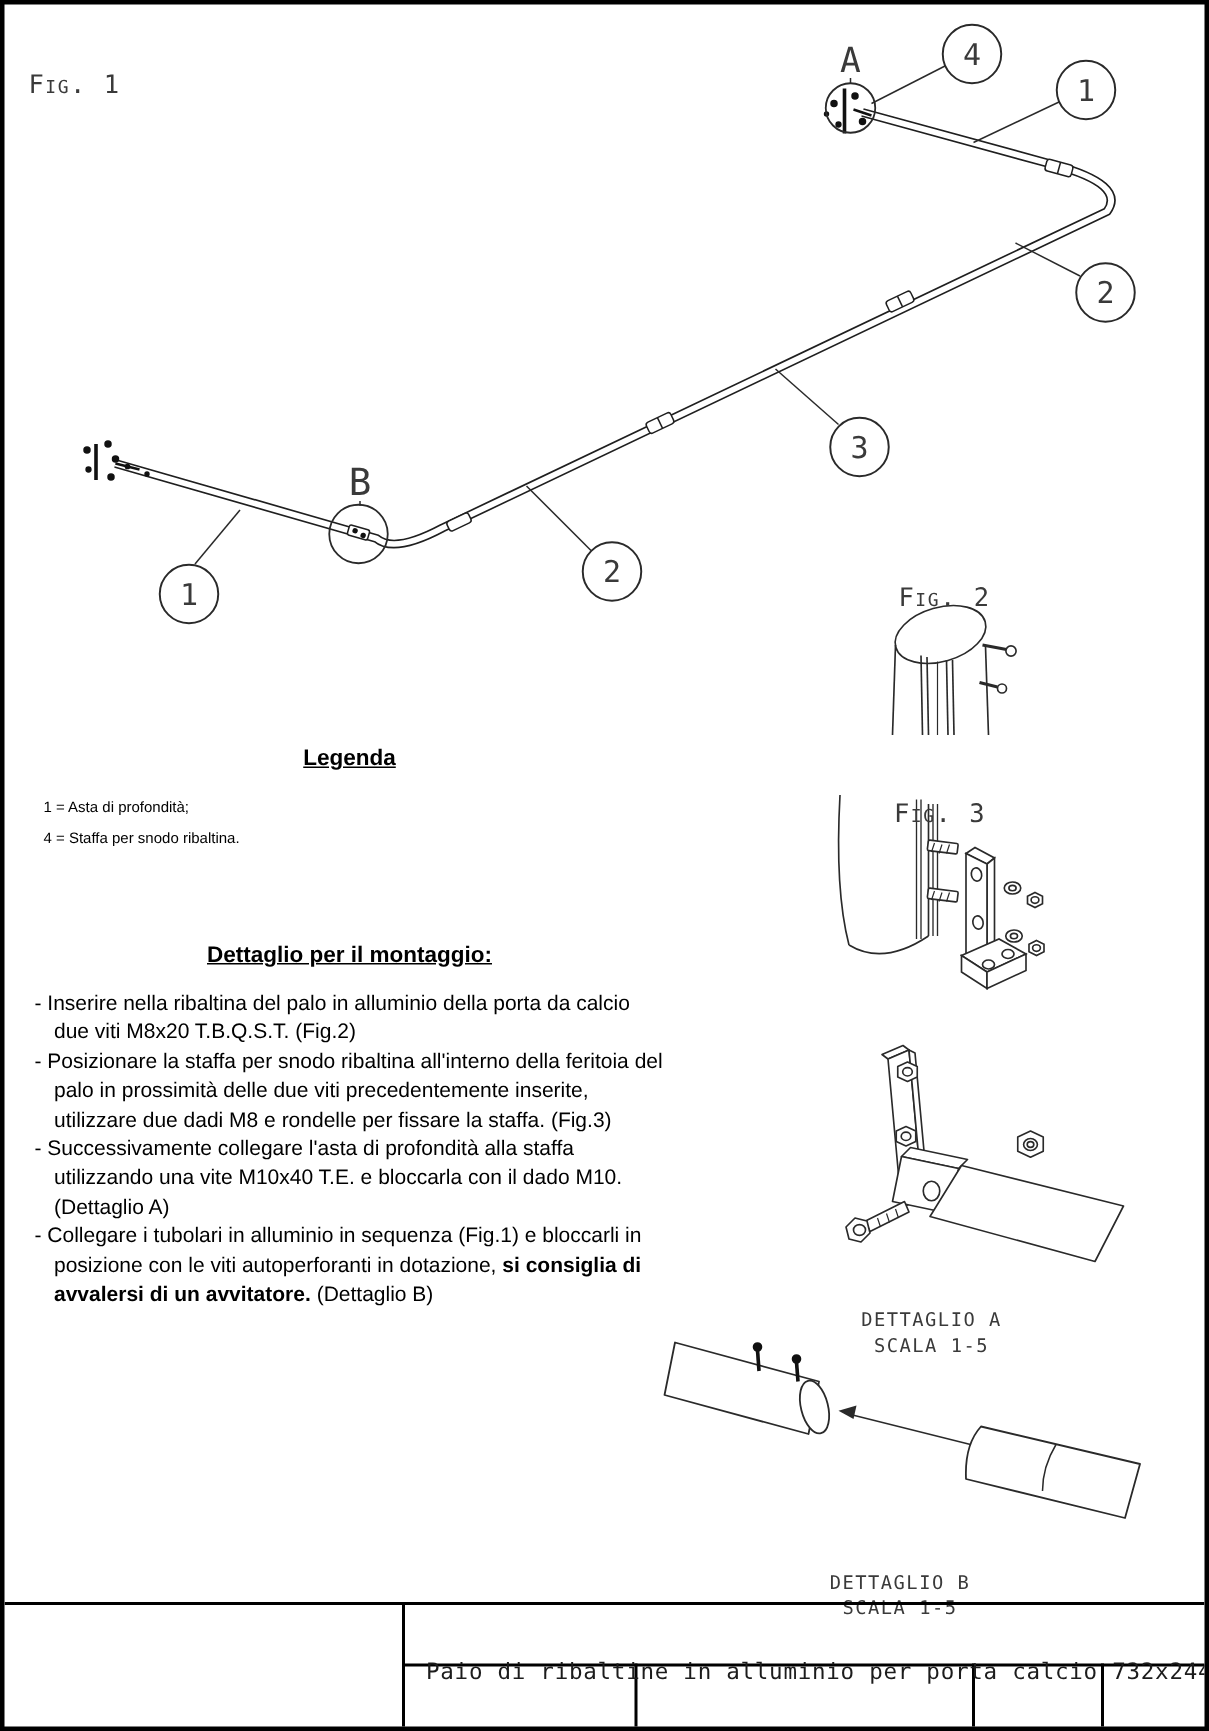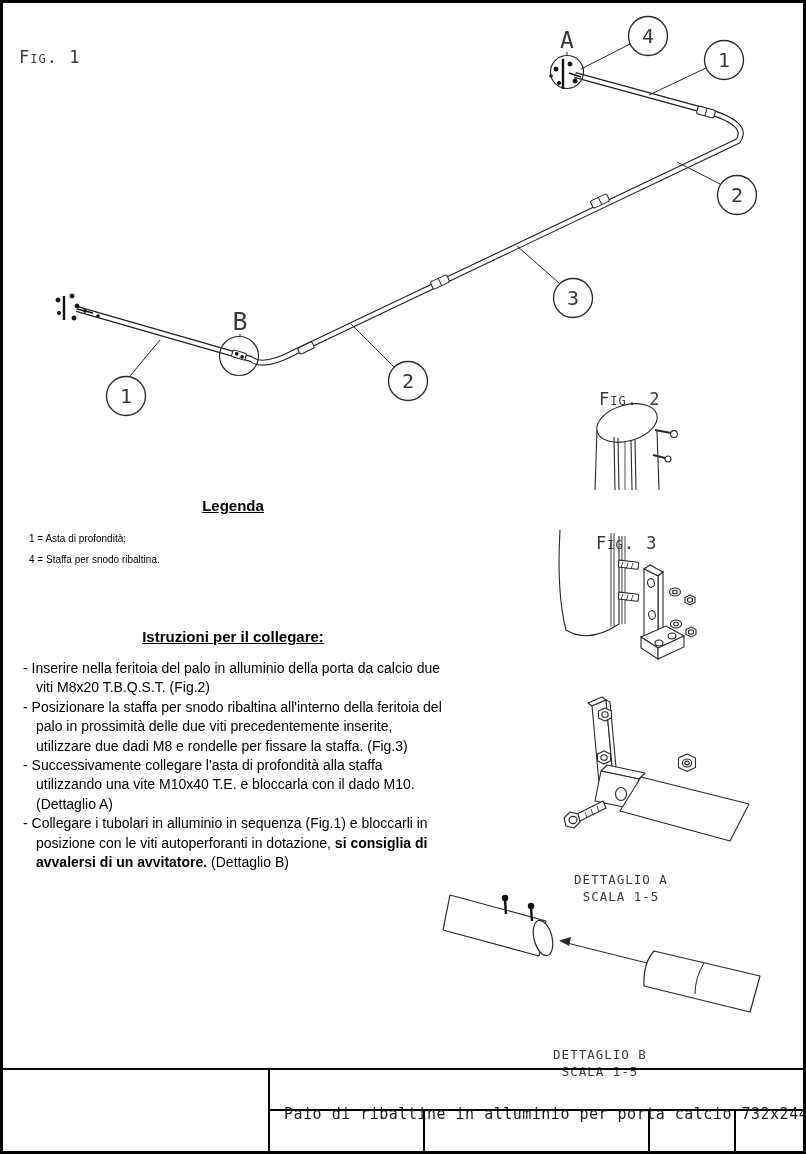--- a/index.html
+++ b/index.html
@@ -253,22 +253,22 @@
   <div class="abs cad small" style="left:527px;top:1019px;width:140px">DETTAGLIO B</div>
   <div class="abs cad small" style="left:527px;top:1036px;width:140px">SCALA 1-5</div>
 
   <div class="abs textcol" style="left:20px;top:494px">
     <div class="heading">Legenda</div>
     <div class="legend-item">1 = Asta di profondità;</div>
     <div class="legend-item">4 = Staffa per snodo ribaltina.</div>
   </div>
 
   <div class="abs textcol" style="left:20px;top:625px">
-    <div class="heading">Istruzioni per il collegare:</div>
-    <p class="instr">- Inserire nella feritoia del palo in alluminio della porta da calcio due viti M8x20 T.B.Q.S.T. (Fig.2)</p>
+    <div class="heading">Dettaglio per il montaggio:</div>
+    <p class="instr">- Inserire nella ribaltina del palo in alluminio della porta da calcio due viti M8x20 T.B.Q.S.T. (Fig.2)</p>
     <p class="instr">- Posizionare la staffa per snodo ribaltina all'interno della feritoia del palo in prossimità delle due viti precedentemente inserite, utilizzare due dadi M8 e rondelle per fissare la staffa. (Fig.3)</p>
     <p class="instr">- Successivamente collegare l'asta di profondità alla staffa utilizzando una vite M10x40 T.E. e bloccarla con il dado M10. (Dettaglio A)</p>
     <p class="instr"><span>- Collegare i tubolari in alluminio in sequenza (Fig.1) e bloccarli in posizione con le viti autoperforanti in dotazione, </span><b>si consiglia di avvalersi di un avvitatore.</b><span> (Dettaglio B)</span></p>
   </div>
 
   <div>
     <div class="tbline" style="left:0;top:1065px;width:800px;height:2px"></div>
     <div class="tbline" style="left:265px;top:1065px;width:2px;height:86px"></div>
     <div class="tbline" style="left:265px;top:1106px;width:535px;height:2px"></div>
     <div class="tbline" style="left:420px;top:1106px;width:2px;height:45px"></div>

